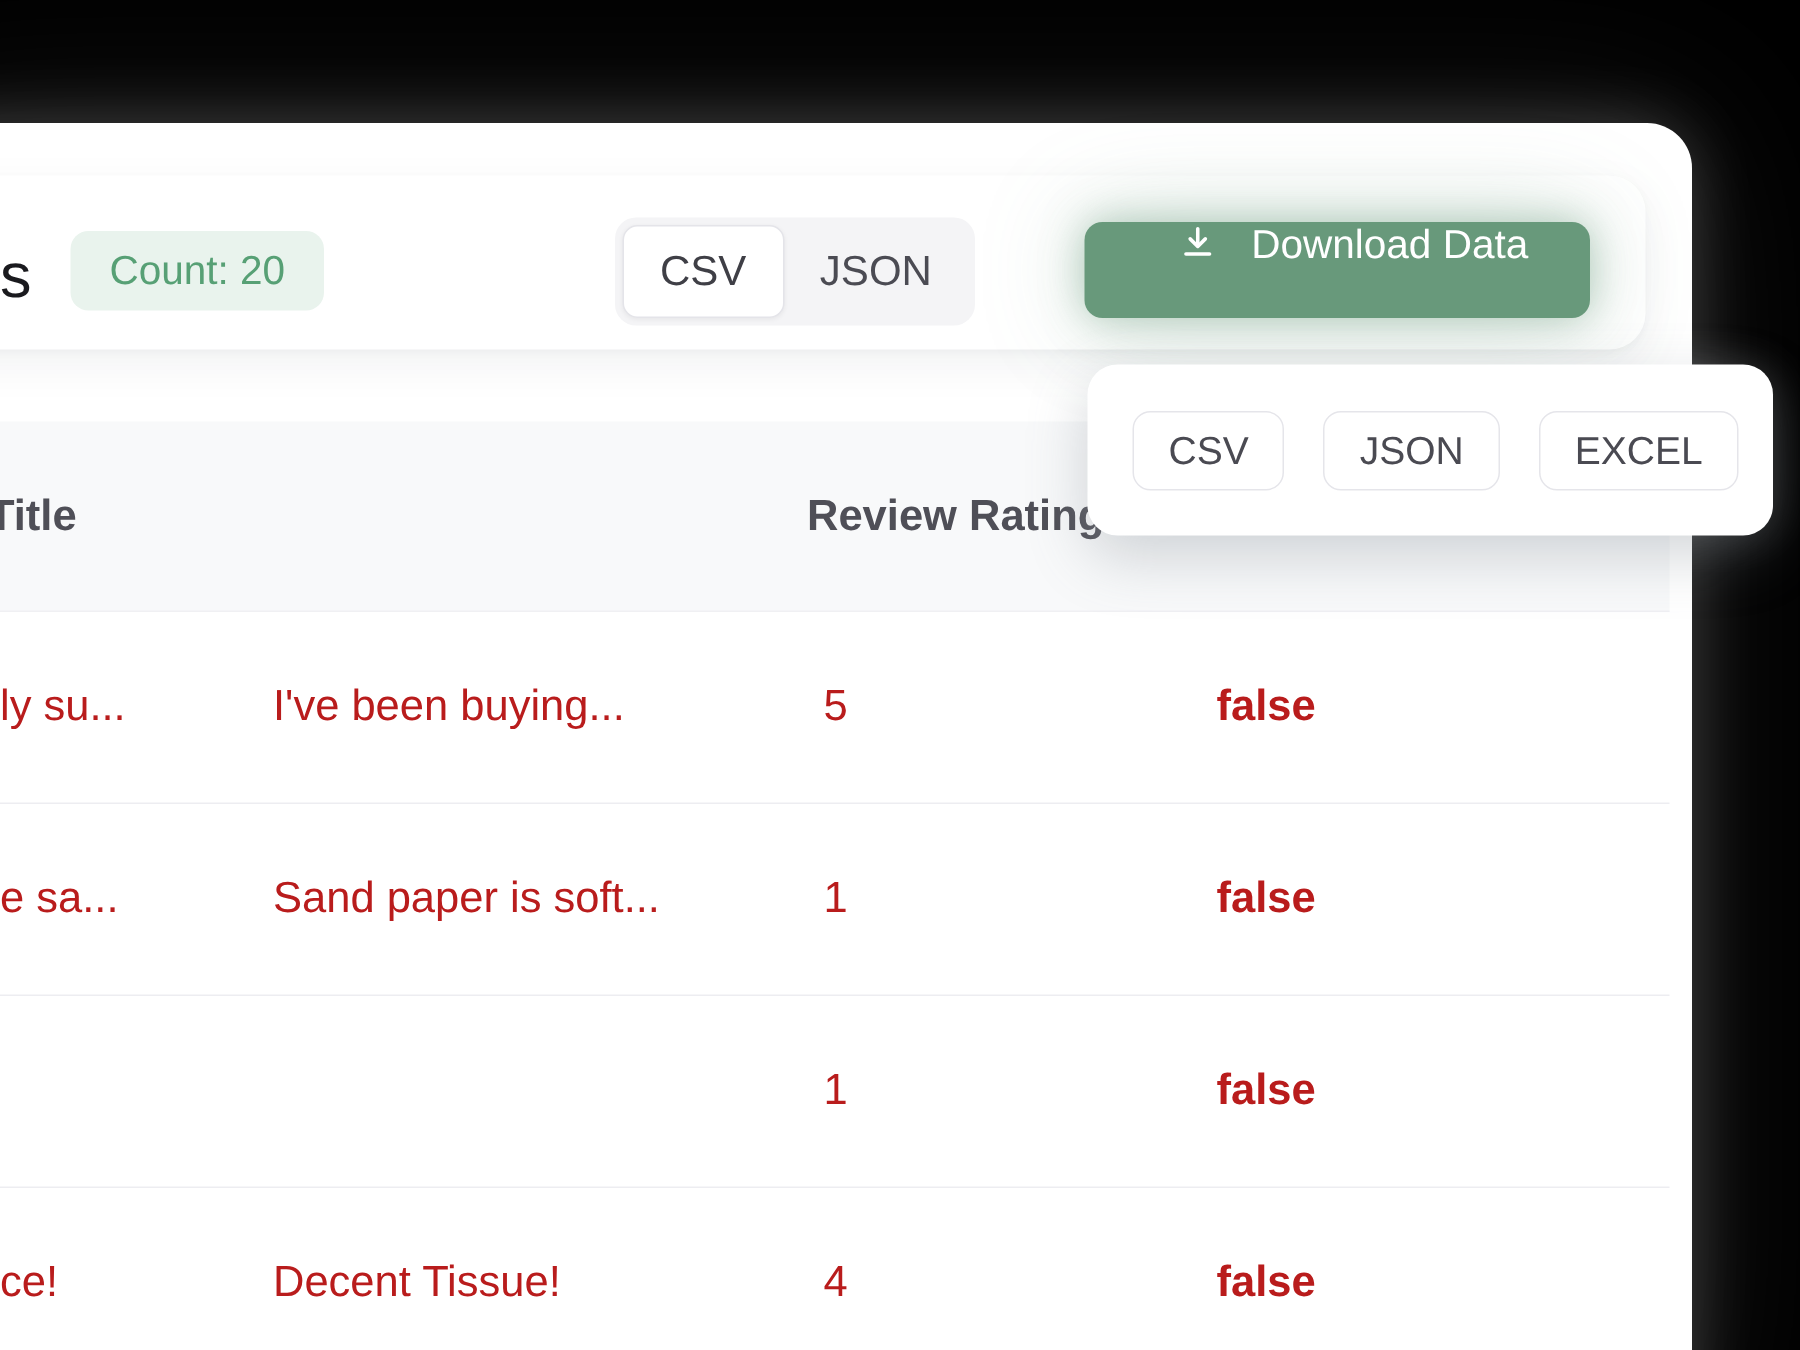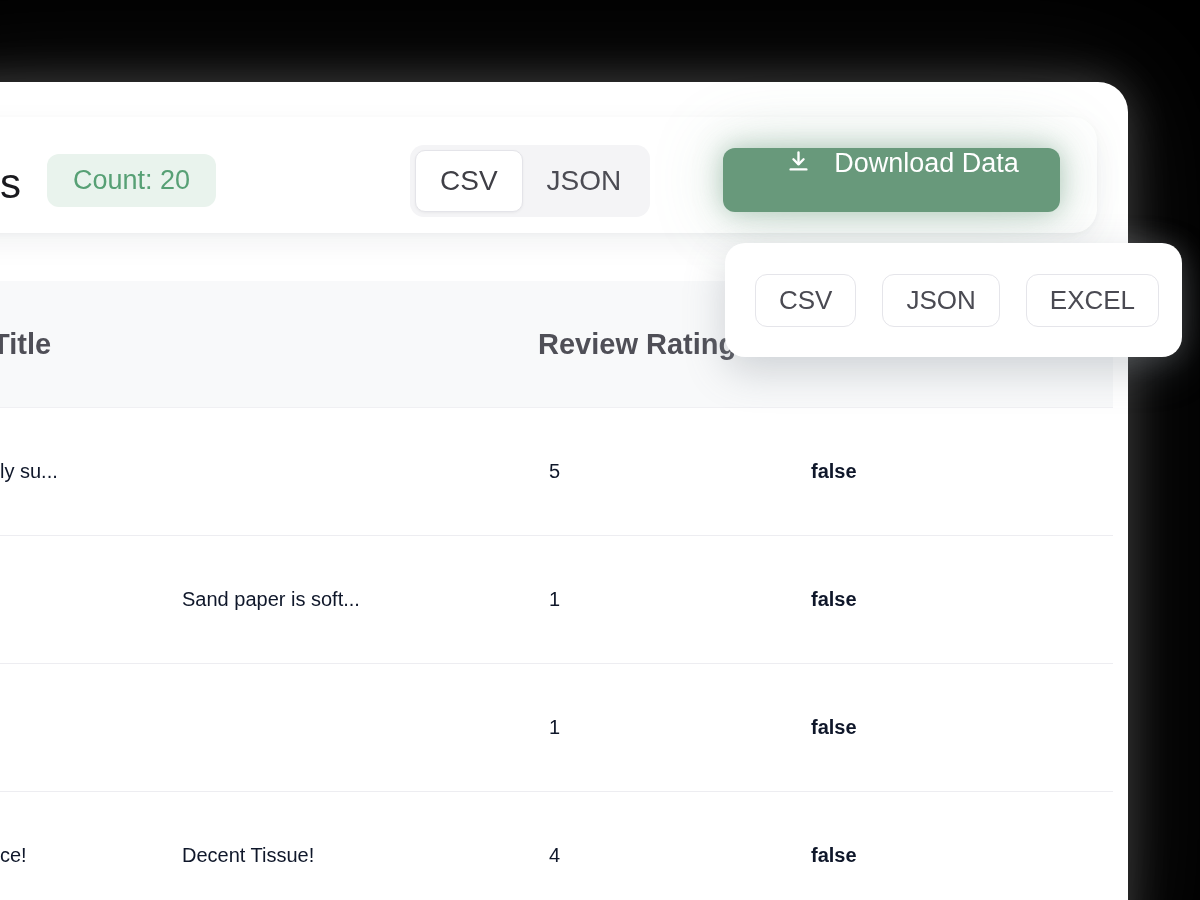--- a/index.html
+++ b/index.html
@@ -111,45 +111,47 @@
     width:1193px; z-index:1;
   }
   .t-row {
     position:relative; height:128px;
     background:#ffffff;
     border-bottom:1px solid #ededf1;
   }
   .t-cell {
     position:absolute; top:0; bottom:0;
     display:flex; align-items:center;
-    font-size:20px; color:#0f172a;
+    font-size:29px; color:#b91c1c;
     white-space:nowrap;
   }
   .cell-title  { left:80px; }   
   .cell-body   { left:262px; }  
   .cell-rating { left:629px; }  
   .cell-verif  { left:891px;font-weight:bold; }  
 </style>
 </head>
 <body>
 
 <div class="main-card"></div>
 
 <div class="table-header-band">
   <div class="th-label" style="left:72px;">Title</div>
   <div class="th-label" style="left:618px;">Review Rating</div>
 </div>
 
 <div class="rows-wrap">
   <div class="t-row">
     <div class="t-cell cell-title">ly su...</div>
+    <div class="t-cell cell-body">I've been buying...</div>
     <div class="t-cell cell-rating">5</div>
     <div class="t-cell cell-verif">false</div>
   </div>
   <div class="t-row">
+    <div class="t-cell cell-title">e sa...</div>
     <div class="t-cell cell-body">Sand paper is soft...</div>
     <div class="t-cell cell-rating">1</div>
     <div class="t-cell cell-verif">false</div>
   </div>
   <div class="t-row">
     <div class="t-cell cell-rating">1</div>
     <div class="t-cell cell-verif">false</div>
   </div>
   <div class="t-row">
     <div class="t-cell cell-title">ce!</div>

